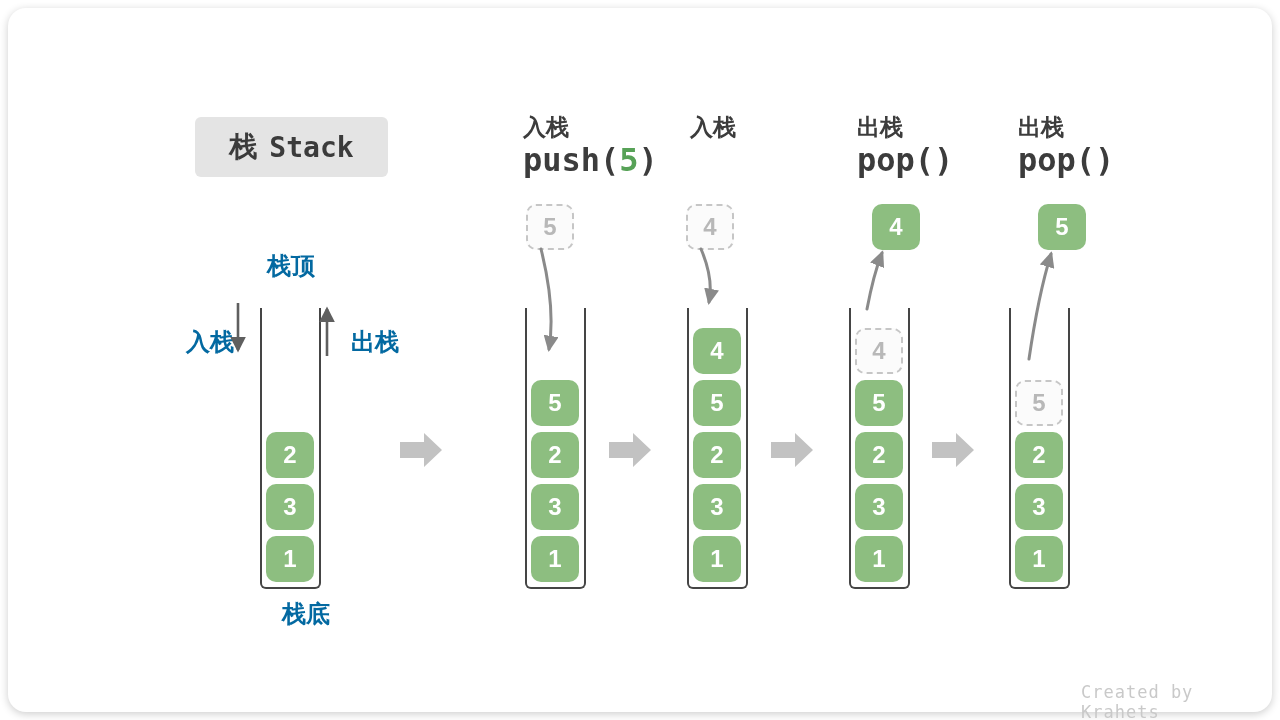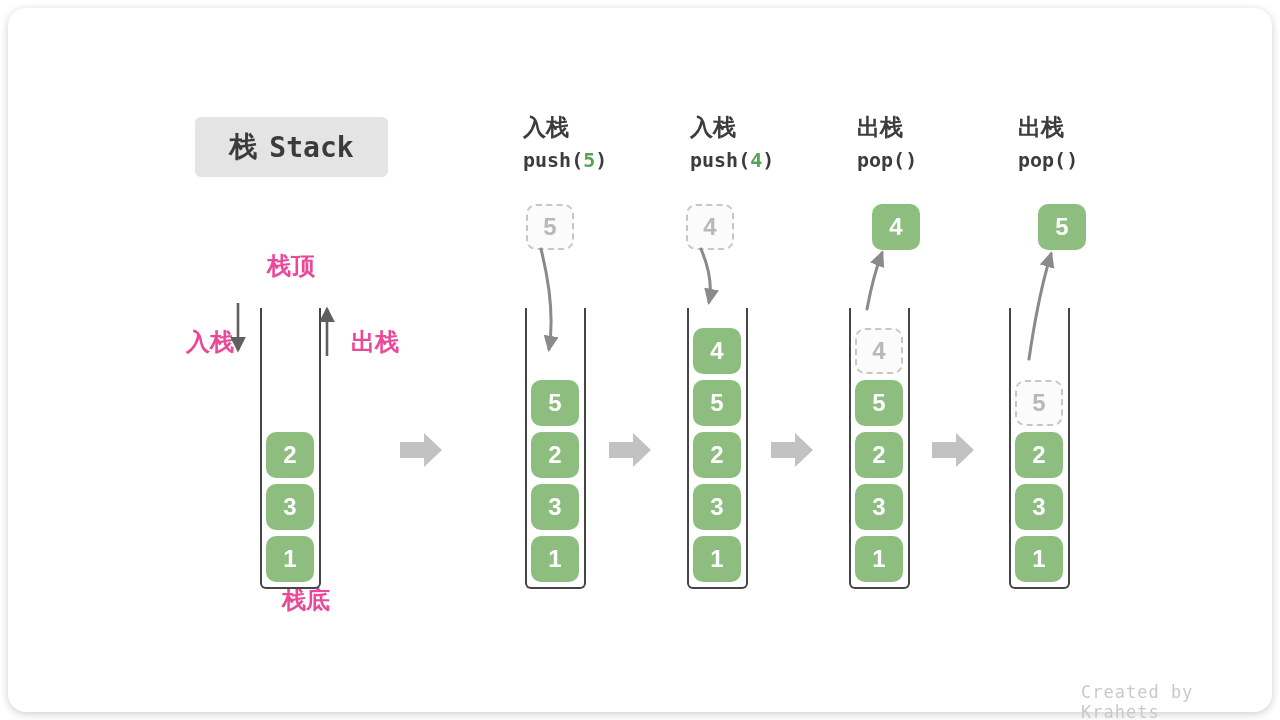--- a/index.html
+++ b/index.html
@@ -18,41 +18,41 @@
     background:#e4e4e4;border-radius:6px;
     display:flex;align-items:center;justify-content:center;gap:12px;
     color:#3b3b3b;font-size:28px;
   }
   .title-box .zh{font-weight:700;}
   .title-box .en{font-family:"DejaVu Sans Mono","Liberation Mono",monospace;font-weight:700;}
   
   .op{position:absolute;top:104px;color:#3c3c3c;}
   .op .zh{display:block;font-size:23px;font-weight:700;line-height:30px;}
   .op .code{display:block;font-family:"DejaVu Sans Mono","Liberation Mono",monospace;
-    font-size:20px;font-weight:600;line-height:37px;}
+    font-size:32px;font-weight:600;line-height:37px;}
   .op .arg{color:#57a257;font-weight:700;}
   
   .stack{
     position:absolute;top:300px;width:61px;height:281px;box-sizing:border-box;
     border-left:2px solid #454545;border-right:2px solid #454545;
     border-bottom:2px solid #454545;border-radius:0 0 6px 6px;background:transparent;
   }
   .cell,.float-block{
     width:48px;height:46px;border-radius:10px;box-sizing:border-box;
     display:flex;align-items:center;justify-content:center;
     font-size:24px;font-weight:700;
   }
   .cell{position:absolute;left:4px;}
   .float-block{position:absolute;top:196px;}
   .solid{background:#8dbe80;color:#ffffff;}
   .ghost{background:#fbfbfb;border:2px dashed #c6c6c6;color:#b8b8b8;}
   
-  .lbl{position:absolute;color:#ec4899;font-size:24px;font-weight:700;}
+  .lbl{position:absolute;color:#0369a1;font-size:24px;font-weight:700;}
   .lbl-top{left:233px;top:242px;width:100px;text-align:center;}
-  .lbl-bottom{left:248px;top:576px;width:100px;text-align:center;}
+  .lbl-bottom{left:248px;top:590px;width:100px;text-align:center;}
   .lbl-push{left:178px;top:318px;}
   .lbl-pop{left:343px;top:318px;}
   
   .overlay{position:absolute;left:0;top:0;width:1280px;height:720px;pointer-events:none;}
   
   .watermark{
     position:absolute;left:1073px;top:674px;
     font-family:"DejaVu Sans Mono","Liberation Mono",monospace;
     font-size:17px;color:#c9c9c9;letter-spacing:1px;
   }
@@ -66,21 +66,20 @@
     <span class="zh">栈</span>
     <span class="en">Stack</span>
   </div>
 
   <div class="op" style="left:515px;">
     <span class="zh">入栈</span>
     <span class="code"><span>push(</span><span class="arg">5</span><span>)</span></span>
   </div>
   <div class="op" style="left:682px;">
     <span class="zh">入栈</span>
-    <span class="code"><span>push(</span><span class="arg">4</span><span>)</span></span>
   </div>
   <div class="op" style="left:849px;">
     <span class="zh">出栈</span>
     <span class="code"><span>pop(</span><span class="arg"></span><span>)</span></span>
   </div>
   <div class="op" style="left:1010px;">
     <span class="zh">出栈</span>
     <span class="code"><span>pop(</span><span class="arg"></span><span>)</span></span>
   </div>
 

